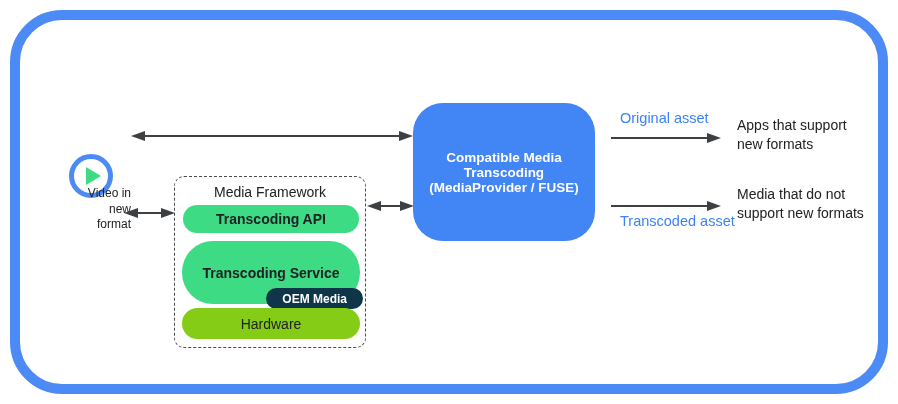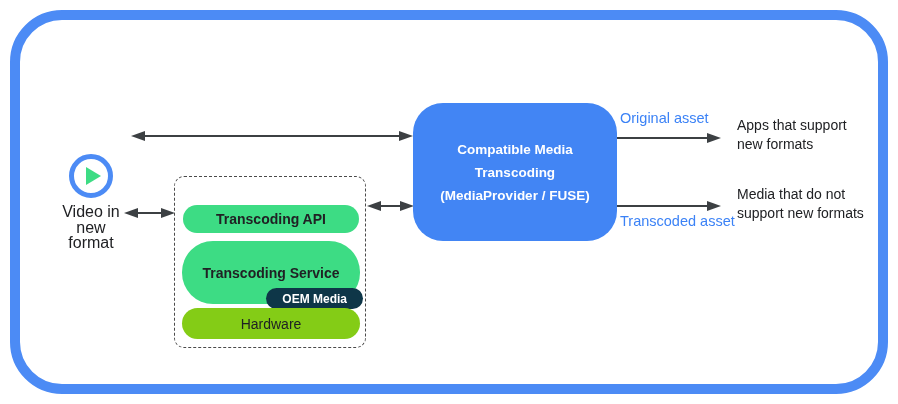--- a/index.html
+++ b/index.html
@@ -19,21 +19,21 @@
     display:flex; align-items:center; justify-content:center;
   }
   .play-triangle {
     width:0; height:0; margin-left:4px;
     border-top:9px solid transparent; border-bottom:9px solid transparent;
     border-left:15px solid #3DDC84;
   }
 
   
   .lbl { position:absolute; white-space:pre-line; }
-  .video-label { left:51px; top:204px; width:80px; text-align:center; font-size:16px; line-height:15.5px; }
+  .video-label { left:51px; top:186px; width:80px; text-align:right; font-size:12px; line-height:15.5px; }
   .asset-label { color:#3b82f6; font-size:14.5px; }
   .apps-label  { font-size:14px; line-height:19px; }
 
   
   .arrow { position:absolute; height:11px; display:flex; align-items:center; }
   .arrow .line { flex:1; height:2px; background:#3C4043; }
   .arrow .head { width:0; height:0; border-top:5.5px solid transparent; border-bottom:5.5px solid transparent; }
   .arrow .head.left  { border-right:14px solid #3C4043; }
   .arrow .head.right { border-left:14px solid #3C4043; }
 
@@ -51,24 +51,24 @@
   .pill.api      { left:8px; top:28px;  width:176px; height:28px; border-radius:14px; }
   .pill.service  { left:7px; top:64px;  width:178px; height:63px; border-radius:31px; }
   .pill.oem {
     right:-3px; bottom:-5px; left:auto; top:auto; height:21px; padding:0 16px;
     border-radius:11px; background:#0E3648; color:#ffffff; font-weight:bold; font-size:12px;
   }
   .pill.hardware { left:7px; top:131px; width:178px; height:31px; border-radius:16px; background:#84cc16; font-weight:normal; }
 
   
   .blue-box {
-    position:absolute; left:413px; top:103px; width:204px; height:138px;
+    position:absolute; left:413px; top:103px; width:182px; height:138px;
     border-radius:30px; background:#4285F4; color:#ffffff;
     display:flex; align-items:center; justify-content:center;
-    font-weight:bold; font-size:13.5px; line-height:23px; text-align:center; white-space:pre-line;
+    font-weight:bold; font-size:13.5px; line-height:15px; text-align:center; white-space:pre-line;
   }
 </style>
 </head>
 <body>
 
 <div class="canvas">
 
   <div class="frame"></div>
 
   <div class="play-icon">
@@ -100,20 +100,21 @@
     <span class="line"></span>
     <span class="head right"></span>
   </div>
 
   <div class="arrow" style="left:611px; top:200px; width:110px;">
     <span class="line"></span>
     <span class="head right"></span>
   </div>
 
   <div class="dashed-box">
+    <div class="fw-title">Media Framework</div>
     <div class="pill green api">Transcoding API</div>
     <div class="pill green service">
       <span>Transcoding Service</span>
       <div class="pill oem">OEM Media</div>
     </div>
     <div class="pill hardware">Hardware</div>
   </div>
 
   <div class="blue-box">
     <span>Compatible Media

